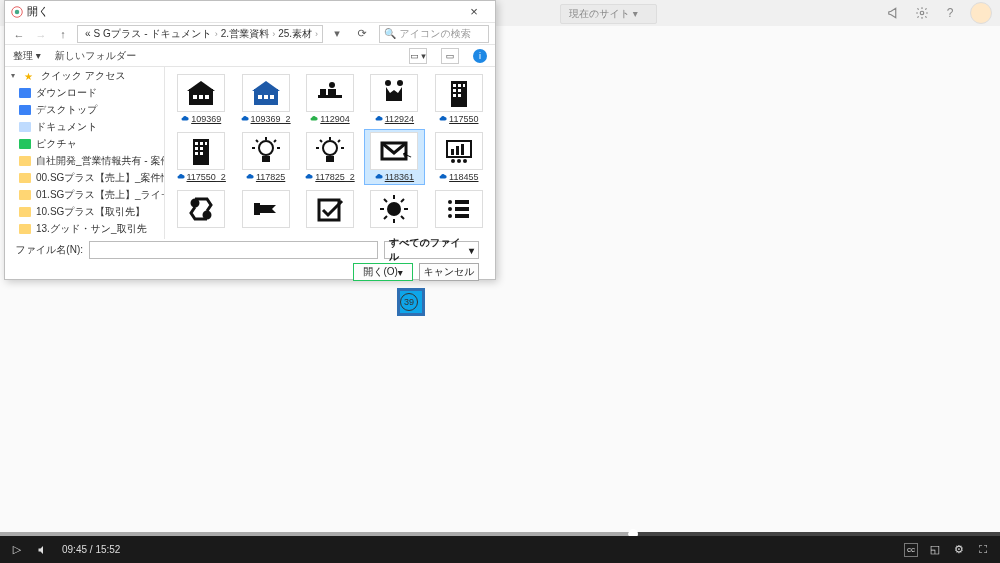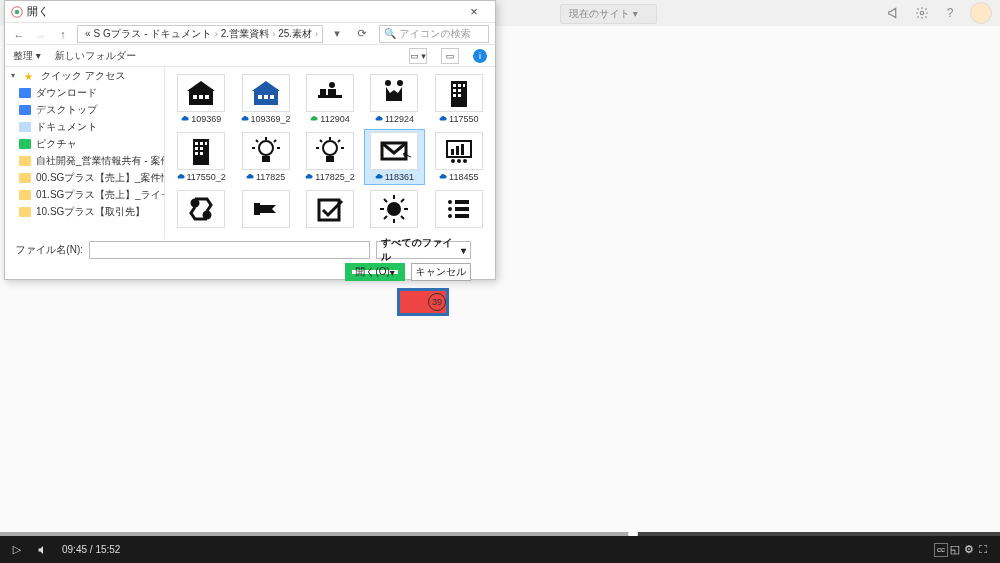--- a/index.html
+++ b/index.html
@@ -12,21 +12,21 @@
 .app-topbar .hicon { width: 16px; height: 16px; display: flex; align-items: center; justify-content: center; color: #888; font-size: 12px; }
 .avatar { width: 22px; height: 22px; border-radius: 50%; background: #ffe8c8; border: 1px solid #ddd; }
 
 
 .video-bar { position: absolute; left: 0; right: 0; bottom: 0; height: 27px; background: #1a1a1a; color: #ddd; display: flex; align-items: center; padding: 0 10px; font-size: 10px; gap: 12px; }
 .video-progress { position: absolute; left: 0; right: 0; bottom: 27px; height: 4px; background: #444; }
 .video-progress .fill { position: absolute; left: 0; top: 0; bottom: 0; background: #aaa; width: 62.8%; }
 .video-progress .knob { position: absolute; left: 62.8%; top: -3px; width: 10px; height: 10px; background: #fff; border-radius: 50%; }
 .video-bar .vicon { width: 14px; height: 14px; display: flex; align-items: center; justify-content: center; font-size: 11px; cursor: pointer; }
 .video-bar .spacer { flex: 1; }
-.video-bar .rtools { display: flex; align-items: flex-start; margin-left: 27px; }
+.video-bar .rtools { display: flex; gap: 10px; align-items: flex-start; margin-left: 27px; }
 
 
 .dialog { position: absolute; left: 4px; top: 0; width: 492px; height: 280px; background: #fff; border: 1px solid #bfbfbf; box-shadow: 2px 2px 8px rgba(0,0,0,0.2); font-size: 11px; color: #222; }
 .dlg-titlebar { height: 22px; display: flex; align-items: center; padding: 0 6px; border-bottom: 1px solid #e5e5e5; }
 .dlg-titlebar .ticon { width: 12px; height: 12px; margin-right: 4px; }
 .dlg-titlebar .ttitle { flex: 1; font-size: 11px; }
 .dlg-close { width: 30px; text-align: center; font-size: 13px; color: #444; cursor: pointer; }
 
 .dlg-nav { height: 22px; display: flex; align-items: center; padding: 0 6px; gap: 6px; border-bottom: 1px solid #e5e5e5; }
 .nav-btn { width: 16px; height: 16px; display: flex; align-items: center; justify-content: center; color: #666; font-size: 11px; cursor: pointer; }
@@ -47,42 +47,42 @@
 .side-item { height: 17px; display: flex; align-items: center; padding: 0 6px 0 14px; gap: 5px; cursor: pointer; color: #333; white-space: nowrap; overflow: hidden; }
 .side-item.header { padding-left: 6px; font-weight: normal; }
 .side-item .exp { width: 8px; color: #666; font-size: 8px; }
 .side-item .sicon { width: 12px; height: 10px; flex: none; }
 .sicon.star { color: #f5b301; font-size: 10px; }
 .sicon.folder { background: #ffd673; border-radius: 1px; }
 .sicon.blue { background: #3b82f6; border-radius: 1px; }
 .sicon.green { background: #22c55e; border-radius: 1px; }
 .sicon.doc { background: #bfdbfe; border-radius: 1px; }
 
-.files { flex: 1; overflow: hidden; padding: 4px 6px; }
+.files { flex: 1; overflow: hidden; padding: 4px 6px; text-decoration: underline; }
 .file-grid { display: grid; grid-template-columns: repeat(5, 1fr); gap: 2px 4px; }
 .file-item { display: flex; flex-direction: column; align-items: center; padding: 2px; border: 1px solid transparent; cursor: pointer; }
 .file-item.selected { background: #cde8ff; border: 1px solid #7abaff; }
 .thumb { width: 48px; height: 38px; border: 1px solid #ddd; background: #fff; display: flex; align-items: center; justify-content: center; color: #111; position: relative; }
 .thumb svg { width: 32px; height: 32px; }
 .caption { font-size: 9px; color: #333; margin-top: 2px; display: flex; align-items: center; gap: 2px; }
 .caption .cloud { width: 8px; height: 8px; }
 .caption .cloud.blue { color: #0b63c4; }
 .caption .cloud.green { color: #2bb14c; }
 
-.dlg-footer { position: absolute; left: 0; right: 16px; bottom: 0; height: 40px; padding: 2px 8px 6px; }
+.dlg-footer { position: absolute; left: 0; right: 8px; bottom: 0; height: 40px; padding: 2px 8px 6px; }
 .fn-row { display: flex; align-items: center; gap: 6px; margin-bottom: 4px; }
 .fn-label { font-size: 10px; color: #333; width: 70px; text-align: right; }
 .fn-input { flex: 1; height: 18px; border: 1px solid #bbb; background: #fff; font-size: 10px; padding: 0 4px; }
 .fn-filter { width: 95px; height: 18px; border: 1px solid #bbb; font-size: 10px; padding: 0 4px; display: flex; align-items: center; justify-content: space-between; cursor: pointer; font-weight: bold; }
 .btn-row { display: flex; justify-content: flex-end; gap: 6px; }
 .dlg-btn { min-width: 60px; height: 18px; border: 1px solid #aaa; background: #fdfdfd; font-size: 10px; display: flex; align-items: center; justify-content: center; cursor: pointer; }
-.dlg-btn.primary { border: 7px solid #22c55e; margin-left: 36px; }
-
-
-.callout { position: absolute; left: 397px; top: 288px; width: 52px; height: 28px; border: 3px solid #2f6fb3; display: flex; align-items: center; justify-content: flex-end; font-size: 11px; color: #333; background: #ef4444; }
+.dlg-btn.primary { border: 1px solid #22c55e; margin-left: 36px; }
+
+
+.callout { position: absolute; left: 397px; top: 288px; width: 28px; height: 28px; border: 3px solid #2f6fb3; display: flex; align-items: center; justify-content: flex-start; font-size: 11px; color: #333; background: #0ea5e9; }
 .callout-inner { width: 18px; height: 18px; border: 1px solid #333; border-radius: 50%; display: flex; align-items: center; justify-content: center; font-size: 9px; }
 
 .cursor-arrow { position: absolute; left: 402px; top: 148px; font-size: 12px; color: #000; pointer-events: none; transform: rotate(-20deg); }
 </style>
 </head>
 <body>
 
 <div class="app-bg">
   <div class="app-topbar">
     <div class="site-dd"><span>現在のサイト</span> ▾</div>
@@ -177,20 +177,24 @@
             <span>00.SGプラス【売上】_案件情報</span>
           </div>
           <div class="side-item">
             <span class="sicon folder"></span>
             <span>01.SGプラス【売上】_ライセンス案件情報</span>
           </div>
           <div class="side-item">
             <span class="sicon folder"></span>
             <span>10.SGプラス【取引先】</span>
           </div>
+          <div class="side-item">
+            <span class="sicon folder"></span>
+            <span>13.グッド・サン_取引先</span>
+          </div>
         </div>
     </div>
     <div class="files">
       <div class="file-grid" id="file-grid">
           <div class="file-item">
             <div class="thumb">
               <svg viewBox="0 0 32 32">
                 <rect x="4" y="12" width="24" height="16" fill="#111"></rect>
                 <polygon points="2,14 16,4 30,14" fill="#111"></polygon>
                 <rect x="8" y="18" width="4" height="4" fill="#fff"></rect>

